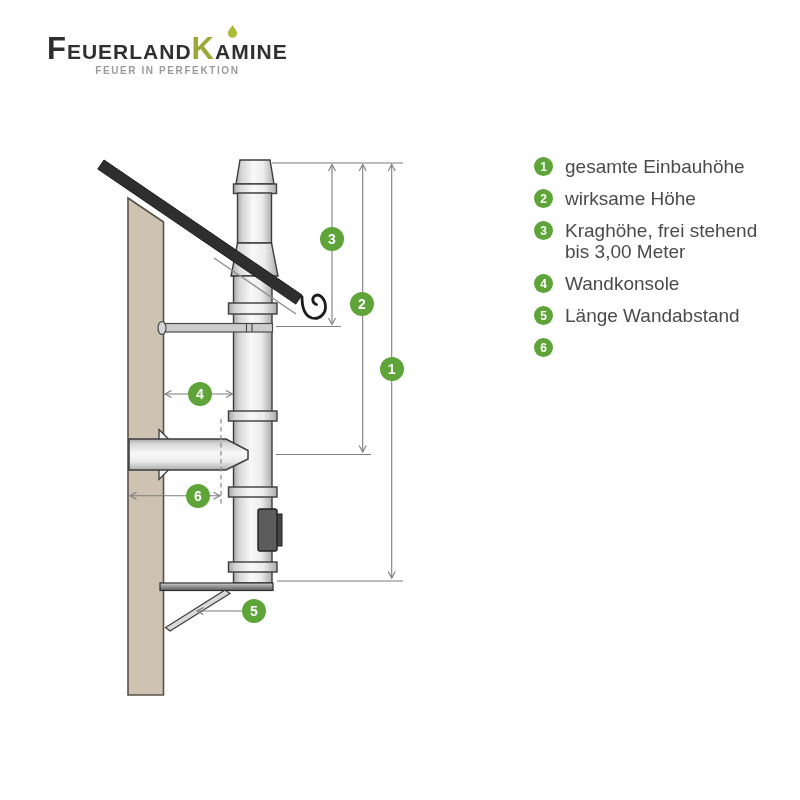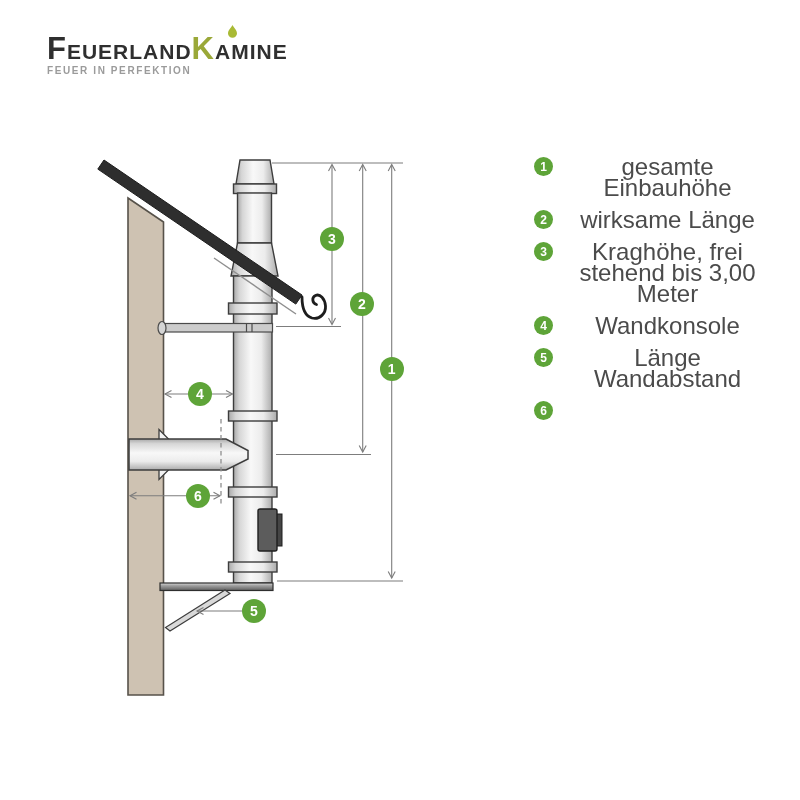--- a/index.html
+++ b/index.html
@@ -6,38 +6,38 @@
   .canvas{position:relative;width:800px;height:720px;background:#ffffff;overflow:hidden;
           font-family:"Liberation Sans",sans-serif;}
 
   
   .logo{position:absolute;left:47px;top:31px;}
   .logo-line{position:relative;white-space:nowrap;color:#2f2f2f;font-weight:bold;}
   .lg-big{font-size:31px;letter-spacing:1px;}
   .lg-small{font-size:21px;letter-spacing:1px;}
   .lg-green{color:#9aa838;}
   .flame{position:absolute;left:181px;top:-7px;width:9px;height:13px;}
-  .tagline{margin-top:-2px;text-align:left;font-size:10px;letter-spacing:1.6px;
+  .tagline{margin-top:-2px;text-align:center;font-size:10px;letter-spacing:1.6px;
            color:#9b9b9b;font-weight:bold;}
 
   
   .diagram-svg{position:absolute;left:0;top:0;}
 
   
   .dbadge{position:absolute;width:24px;height:24px;margin:-12px 0 0 -12px;border-radius:50%;
           background:#5ea438;color:#fff;font-size:14px;font-weight:bold;
           display:flex;align-items:center;justify-content:center;}
 
   
   .legend{position:absolute;left:534px;top:156px;width:245px;}
   .lg-item{display:flex;align-items:flex-start;margin-bottom:11px;}
   .lg-badge{flex:0 0 19px;width:19px;height:19px;border-radius:50%;background:#5ea438;
             color:#fff;font-size:12px;font-weight:bold;display:flex;align-items:center;
             justify-content:center;margin-right:12px;margin-top:1px;}
-  .lg-text{font-size:24px;line-height:21px;color:#4b4b4b;width:205px;text-align:center;}
+  .lg-text{font-size:19px;line-height:21px;color:#4b4b4b;width:205px;}
 </style>
 </head>
 <body>
 
 <div class="canvas">
 
   <div class="logo">
     <div class="logo-line">
       <span class="lg-big">F</span><span class="lg-small">EUERLAND</span><span class="lg-big lg-green">K</span><span class="lg-small">AMINE</span>
       <span class="flame">
@@ -151,21 +151,21 @@
   <div class="dbadge" style="left:254px;top:611px;">5</div>
   <div class="dbadge" style="left:198px;top:496px;">6</div>
 
   <div class="legend">
     <div class="lg-item">
       <span class="lg-badge">1</span>
       <span class="lg-text">gesamte Einbauhöhe</span>
     </div>
     <div class="lg-item">
       <span class="lg-badge">2</span>
-      <span class="lg-text">wirksame Länge</span>
+      <span class="lg-text">wirksame Höhe</span>
     </div>
     <div class="lg-item">
       <span class="lg-badge">3</span>
       <span class="lg-text">Kraghöhe, frei stehend bis 3,00 Meter</span>
     </div>
     <div class="lg-item">
       <span class="lg-badge">4</span>
       <span class="lg-text">Wandkonsole</span>
     </div>
     <div class="lg-item">

